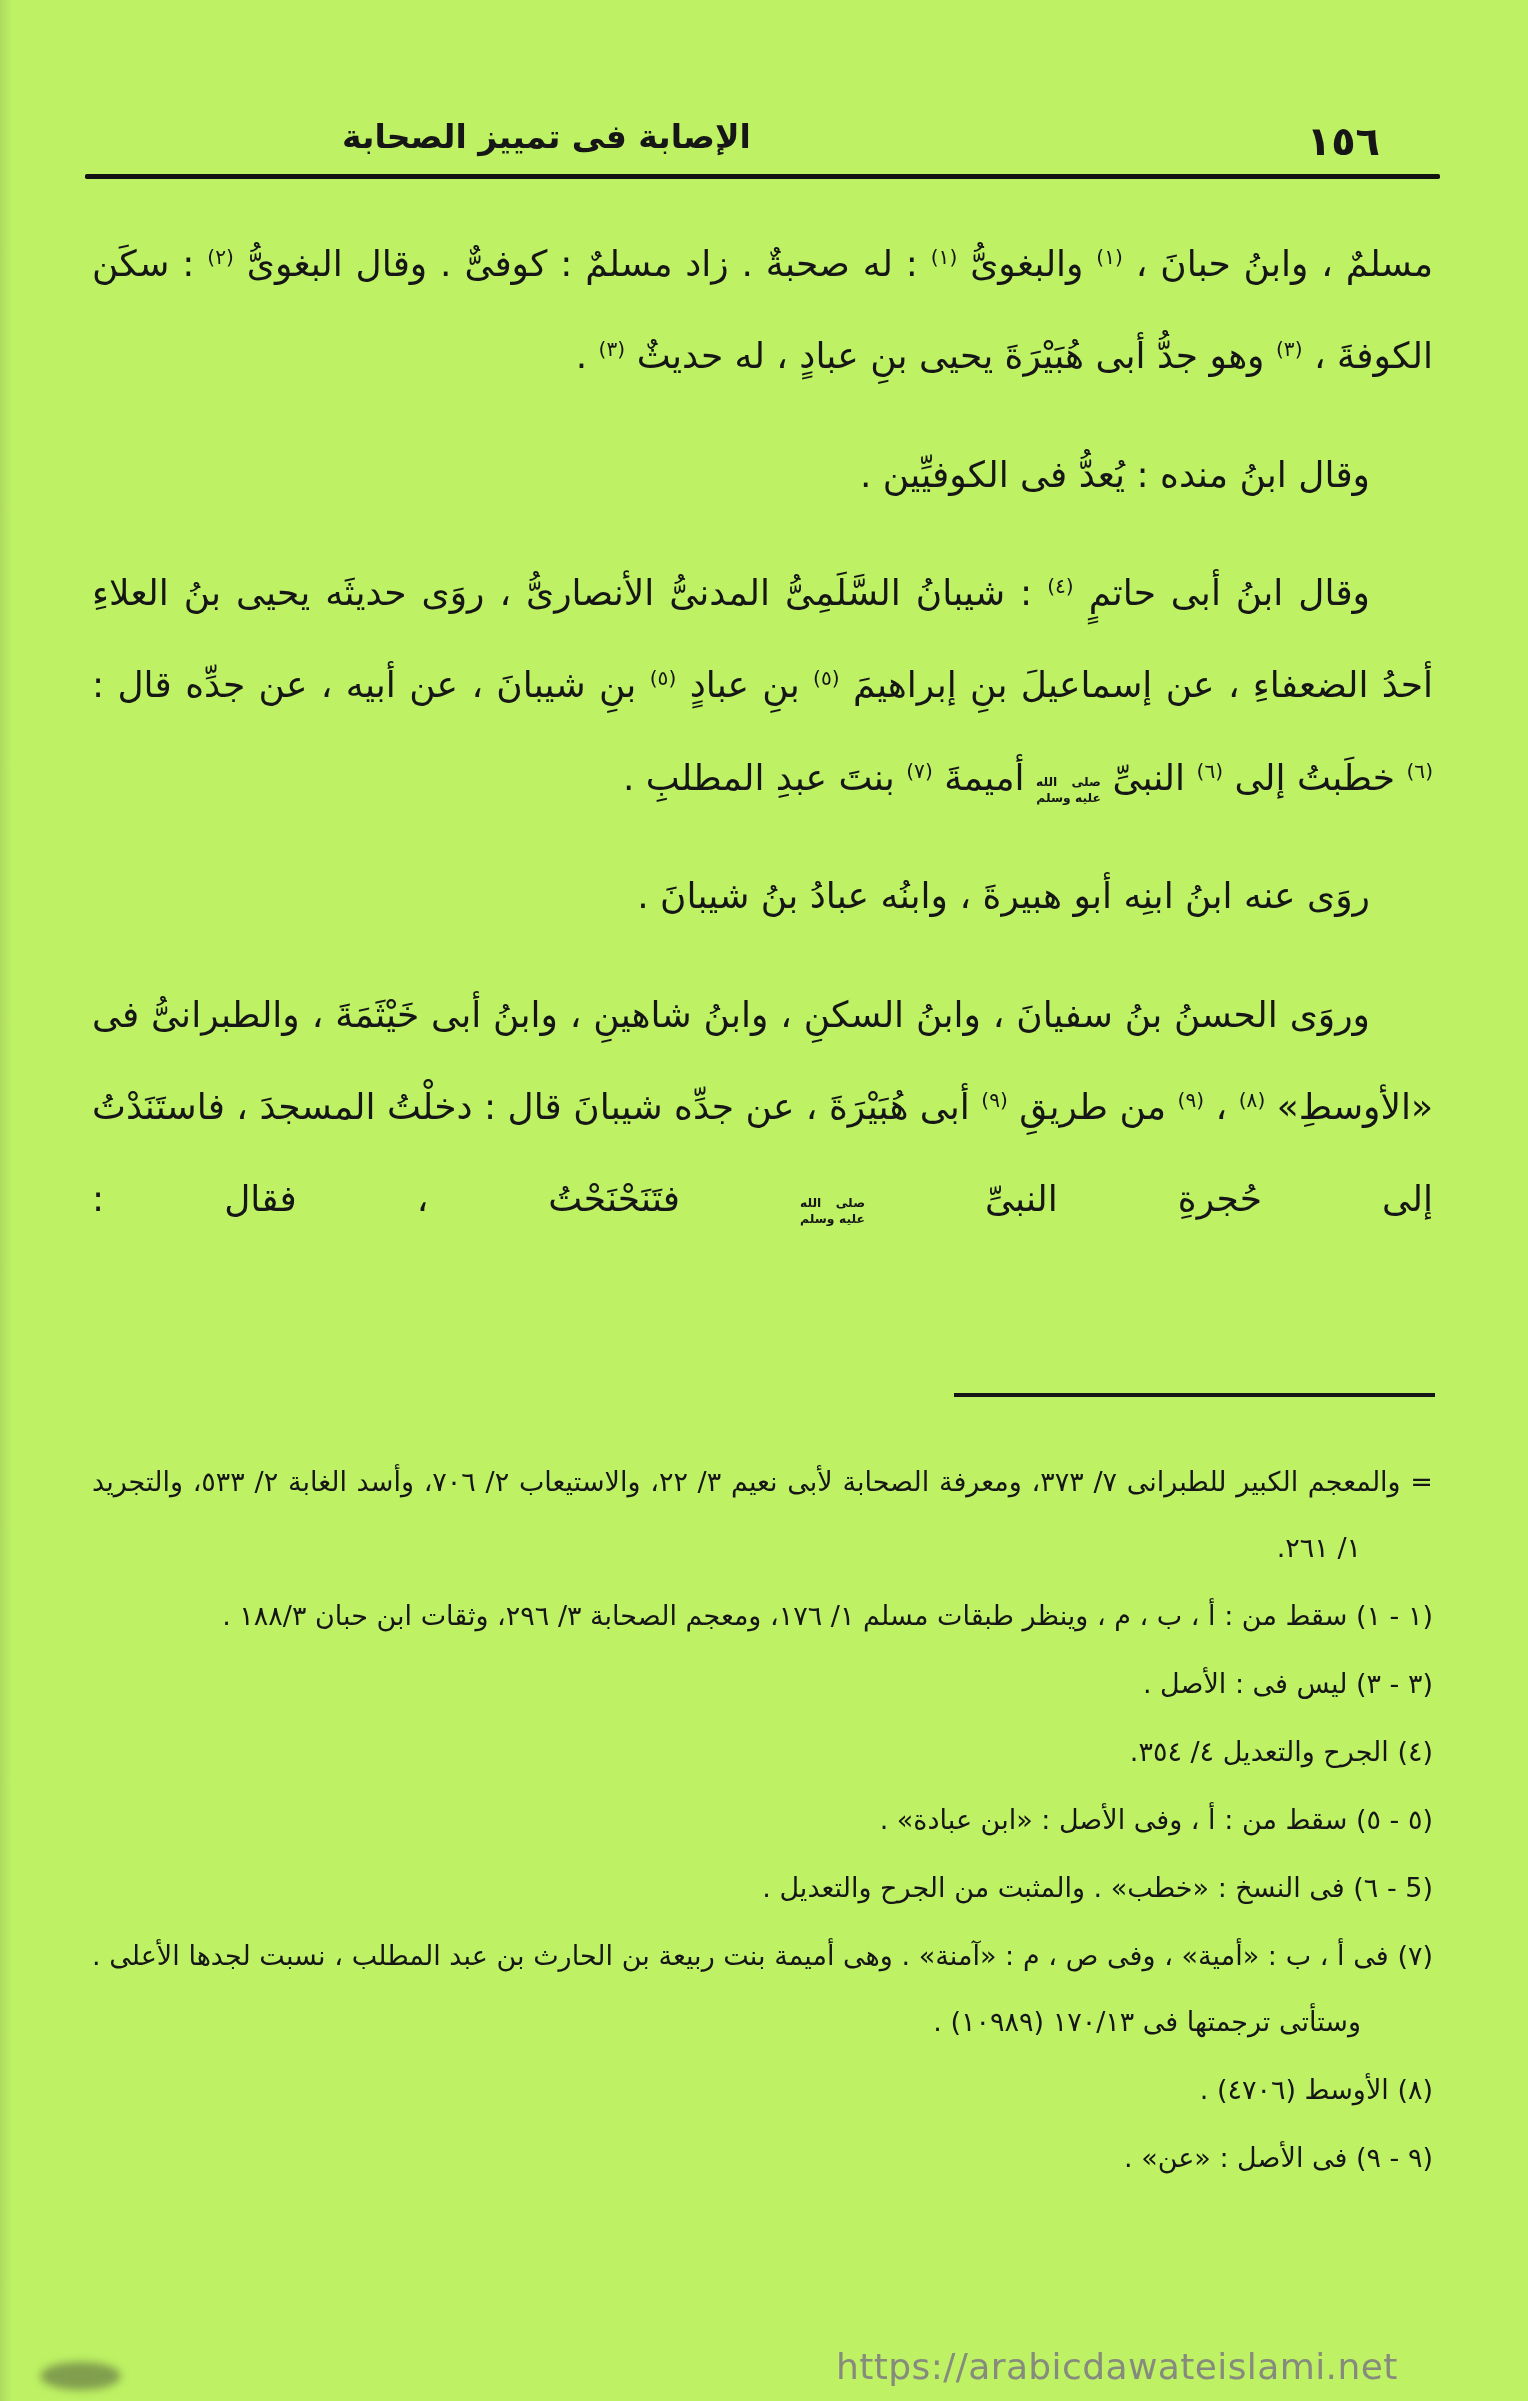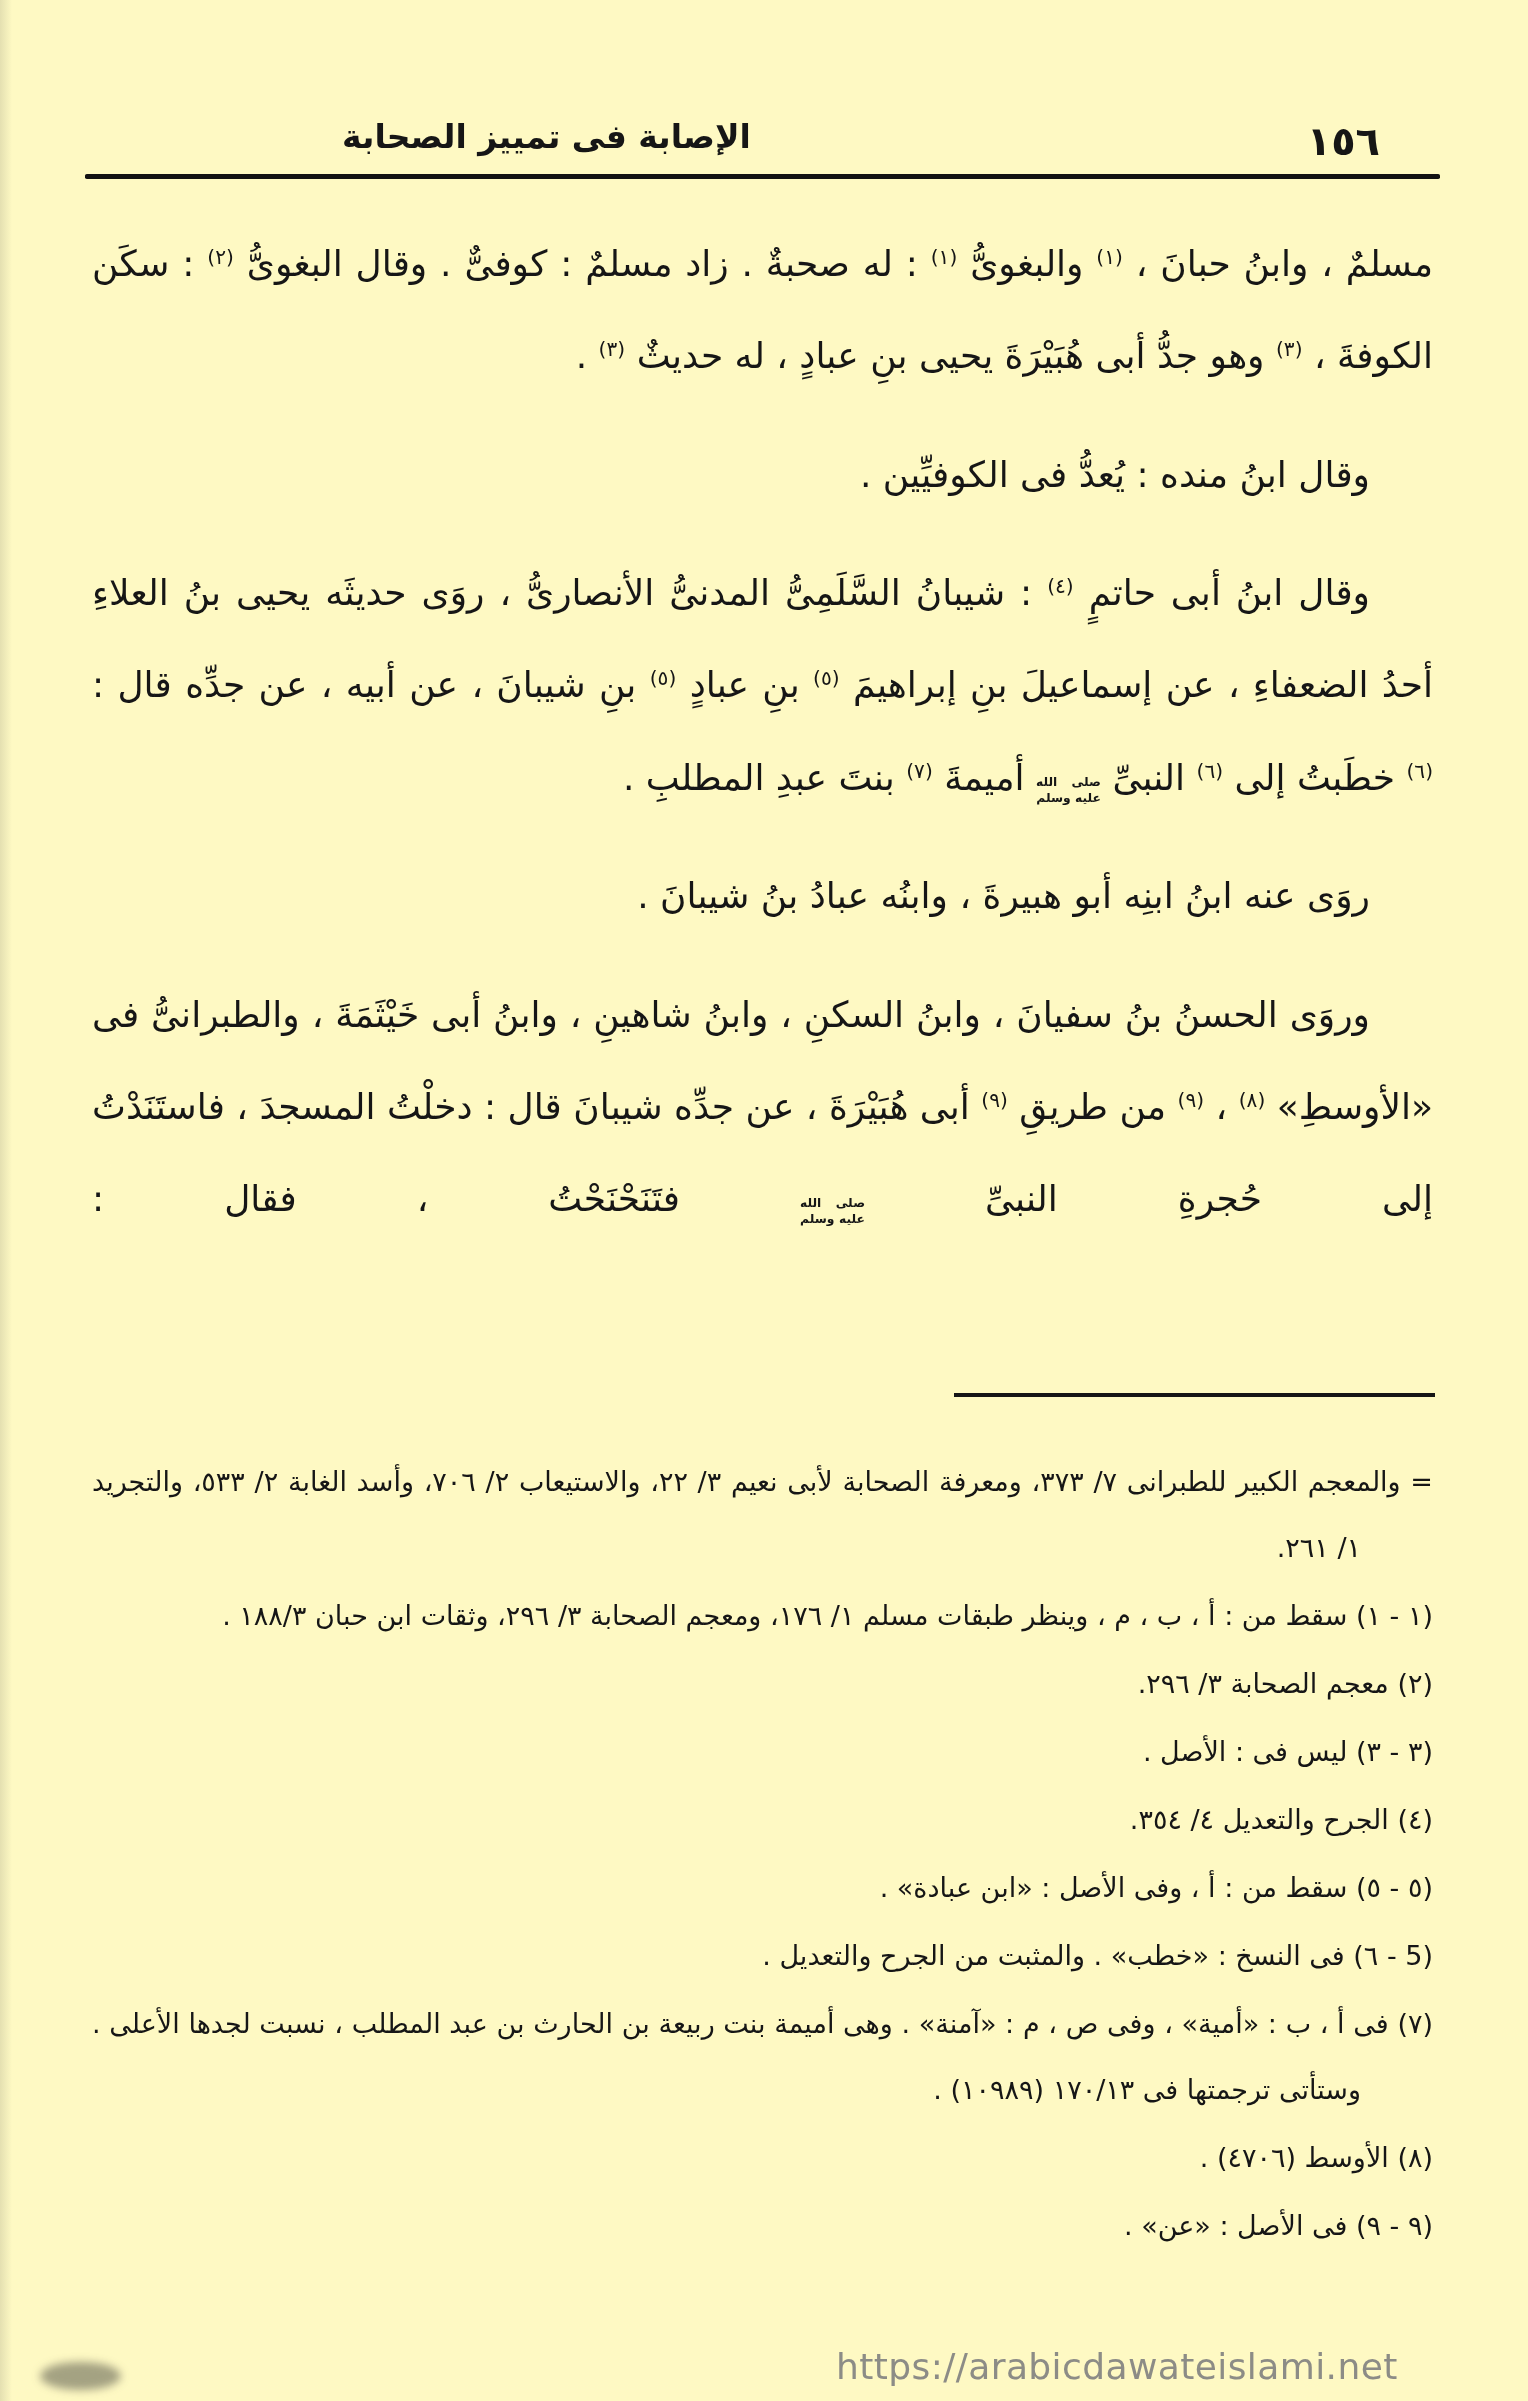--- a/index.html
+++ b/index.html
@@ -2,21 +2,21 @@
 <html lang="ar" style="font-size:14px"><head>
 <meta charset="utf-8">
 <style>
   * { margin:0; padding:0; box-sizing:border-box; }
   html, body { background:#e9e9e7; }
   .page {
     position:relative;
     width:1528px;
     height:2401px;
     margin:0 auto;
-    background:#fef9c3;
+    background:#bef264;
     color:#161616;
     font-family:"DejaVu Sans", sans-serif;
     direction:rtl;
     overflow:hidden;
   }
   
   .scan-edge {
     position:absolute; left:0; top:0; bottom:0; width:12.3px;
     background:linear-gradient(to right, rgba(70,70,66,0.14), rgba(0,0,0,0));
   }
@@ -92,21 +92,20 @@
       <p><span>وقال ابنُ أبى حاتمٍ </span><span class="sup">(٤)</span><span> : شيبانُ السَّلَمِىُّ المدنىُّ الأنصارىُّ ، روَى حديثَه يحيى بنُ العلاءِ أحدُ الضعفاءِ ، عن إسماعيلَ بنِ إبراهيمَ </span><span class="sup">(٥)</span><span> بنِ عبادٍ </span><span class="sup">(٥)</span><span> بنِ شيبانَ ، عن أبيه ، عن جدِّه قال : </span><span class="sup">(٦)</span><span> خطَبتُ إلى </span><span class="sup">(٦)</span><span> النبىِّ </span><span class="saw">صلى الله عليه وسلم</span><span> أميمةَ </span><span class="sup">(٧)</span><span> بنتَ عبدِ المطلبِ .</span></p>
       <p><span>روَى عنه ابنُ ابنِه أبو هبيرةَ ، وابنُه عبادُ بنُ شيبانَ .</span></p>
       <p><span>وروَى الحسنُ بنُ سفيانَ ، وابنُ السكنِ ، وابنُ شاهينِ ، وابنُ أبى خَيْثَمَةَ ، والطبرانىُّ فى «الأوسطِ» </span><span class="sup">(٨)</span><span> ، </span><span class="sup">(٩)</span><span> من طريقِ </span><span class="sup">(٩)</span><span> أبى هُبَيْرَةَ ، عن جدِّه شيبانَ قال : دخلْتُ المسجدَ ، فاستَنَدْتُ إلى حُجرةِ النبىِّ </span><span class="saw">صلى الله عليه وسلم</span><span> فتَنَحْنَحْتُ ، فقال :</span></p>
     </main>
 
   <div class="footnote-rule"></div>
 
   <section class="footnotes">
       <div class="fn">= والمعجم الكبير للطبرانى ٧/ ٣٧٣، ومعرفة الصحابة لأبى نعيم ٣/ ٢٢، والاستيعاب ٢/ ٧٠٦، وأسد الغابة ٢/ ٥٣٣، والتجريد ١/ ٢٦١.</div>
       <div class="fn">(١ - ١) سقط من : أ ، ب ، م ، وينظر طبقات مسلم ١/ ١٧٦، ومعجم الصحابة ٣/ ٢٩٦، وثقات ابن حبان ١٨٨/٣ .</div>
-      <div class="fn">(٢) معجم الصحابة ٣/ ٢٩٦.</div>
       <div class="fn">(٣ - ٣) ليس فى : الأصل .</div>
       <div class="fn">(٤) الجرح والتعديل ٤/ ٣٥٤.</div>
       <div class="fn">(٥ - ٥) سقط من : أ ، وفى الأصل : «ابن عبادة» .</div>
       <div class="fn">(5 - ٦) فى النسخ : «خطب» . والمثبت من الجرح والتعديل .</div>
       <div class="fn">(٧) فى أ ، ب : «أمية» ، وفى ص ، م : «آمنة» . وهى أميمة بنت ربيعة بن الحارث بن عبد المطلب ، نسبت لجدها الأعلى . وستأتى ترجمتها فى ١٧٠/١٣ (١٠٩٨٩) .</div>
       <div class="fn">(٨) الأوسط (٤٧٠٦) .</div>
       <div class="fn">(٩ - ٩) فى الأصل : «عن» .</div>
     </section>
 
   <div class="corner-smudge"></div>

